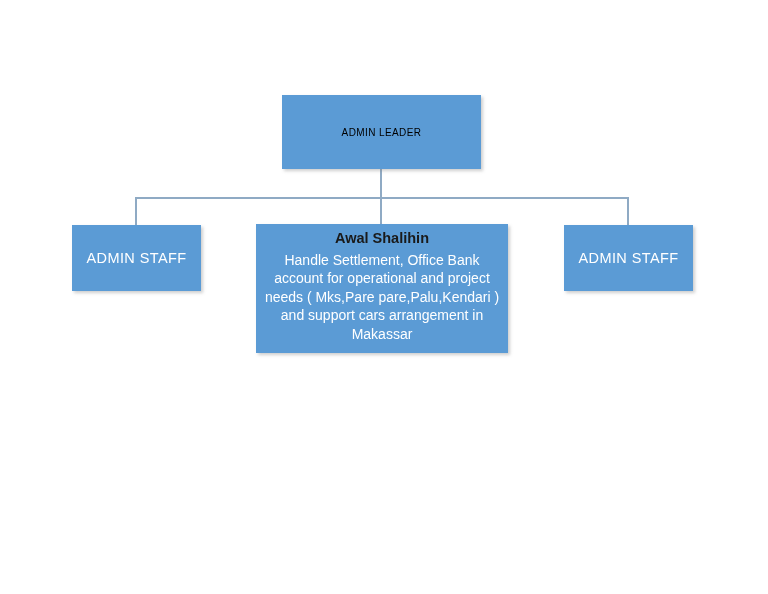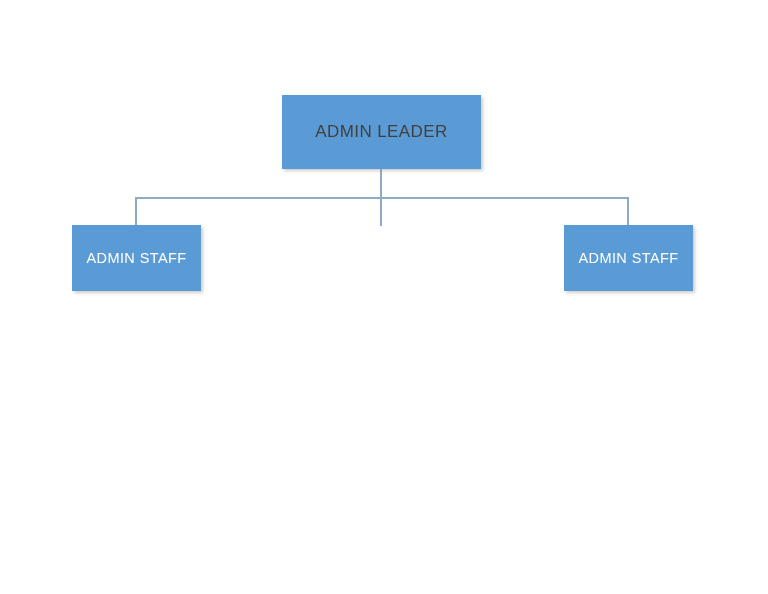--- a/index.html
+++ b/index.html
@@ -65,22 +65,22 @@
   .node-leader {
     left: 282px;
     top: 95px;
     width: 199px;
     height: 74px;
     display: flex;
     align-items: center;
     justify-content: center;
   }
   .node-leader .node-title {
-    color: #404040;
-    font-size: 17px;
+    color: #000000;
+    font-size: 10px;
     letter-spacing: 0.4px;
     text-align: center;
   }
 
   .node-staff {
     width: 129px;
     height: 66px;
     top: 225px;
     display: flex;
     align-items: center;
@@ -132,18 +132,22 @@
   <div class="connector conn-v-right"></div>
 
   <div class="node node-leader">
     <div class="node-title">ADMIN LEADER</div>
   </div>
 
   <div class="node node-staff node-staff-left">
     <div class="node-title">ADMIN STAFF</div>
   </div>
 
+  <div class="node node-detail">
+    <div class="person-name">Awal Shalihin</div>
+    <div class="person-desc">Handle Settlement, Office Bank account for operational and project needs ( Mks,Pare pare,Palu,Kendari ) and support cars arrangement in Makassar</div>
+  </div>
 
   <div class="node node-staff node-staff-right">
     <div class="node-title">ADMIN STAFF</div>
   </div>
 
 </div>
 
 </body></html>

